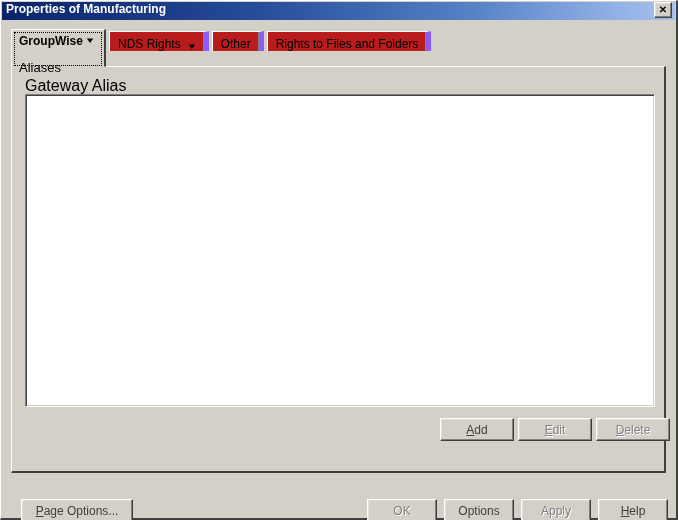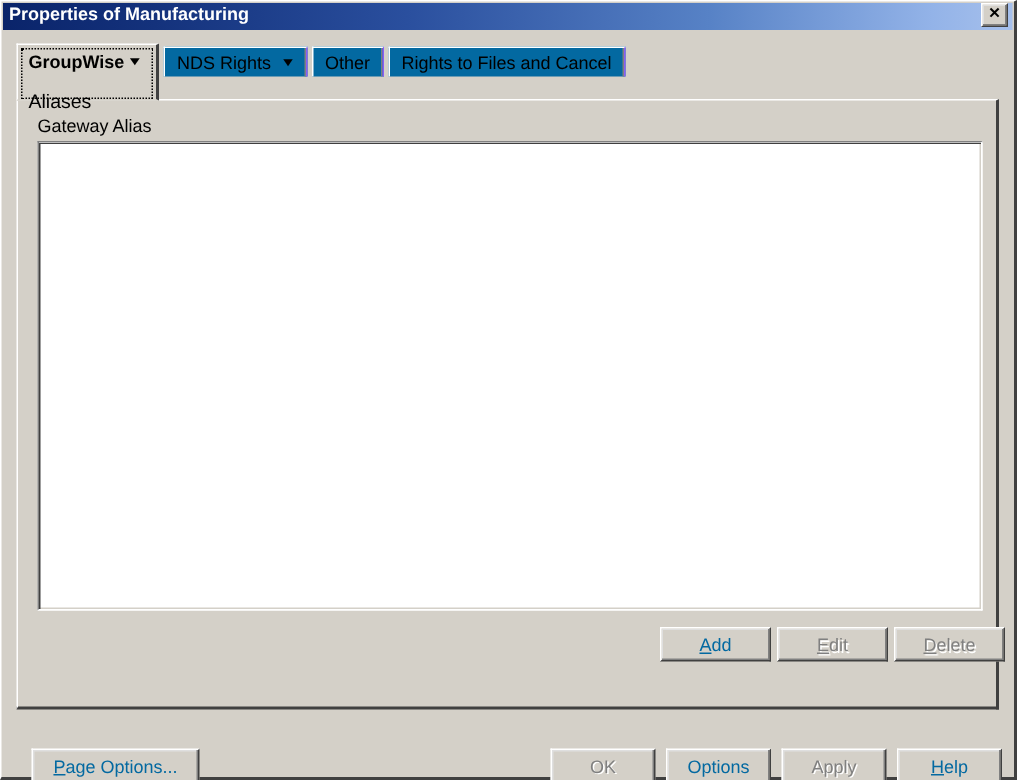--- a/index.html
+++ b/index.html
@@ -83,28 +83,28 @@
     width: 655px;
     height: 22px;
     display: flex;
     align-items: flex-start;
     z-index: 5;
   }
   .tab {
     position: relative;
     height: 20px;
     box-sizing: border-box;
-    background: #0369a1;
-    border-top: 1px solid #ffffff;
-    border-left: 1px solid #ffffff;
-    border-right: 1px solid #8b5cf6;
+    background: #b91c1c;
+    border-top: 1px solid #ffffff;
+    border-left: 1px solid #ffffff;
+    border-right: 5px solid #8b5cf6;
     border-bottom: none;
     box-shadow: inset -1px 0 0 #808080;
     display: flex;
-    align-items: center;
+    align-items: flex-end;
     padding: 0 8px;
     margin-right: 3px;
     font-size: 12px;
     color: #000000;
     white-space: nowrap;
     cursor: default;
   }
   .tab .caret {
     margin-left: 7px;
     font-size: 8px;
@@ -163,21 +163,21 @@
     background: #d4d0c8;
     border-top: 1px solid #ffffff;
     border-left: 1px solid #ffffff;
     border-right: 2px solid #404040;
     border-bottom: 2px solid #404040;
   }
 
   #group-label {
     position: absolute;
     left: 13px; top: 10px;
-    font-size: 12px;
+    font-size: 16px;
     color: #000000;
     white-space: nowrap;
   }
 
   #alias-listbox {
     position: absolute;
     left: 13px; top: 27px;
     width: 630px; height: 313px;
     box-sizing: border-box;
     background: #ffffff;
@@ -197,21 +197,21 @@
     border-top: 1px solid #ffffff;
     border-left: 1px solid #ffffff;
     border-right: 1px solid #404040;
     border-bottom: 1px solid #404040;
     box-shadow: inset -1px -1px 0 #808080, inset 1px 1px 0 #dfdfdf;
     display: flex;
     align-items: center;
     justify-content: center;
     font-family: "Liberation Sans", sans-serif;
     font-size: 12px;
-    color: #0369a1;
+    color: #404040;
     cursor: default;
     white-space: nowrap;
     position: absolute;
     height: 23px;
   }
   .btn.disabled {
     color: #808080;
     text-shadow: 1px 1px 0 #ffffff;
   }
   .btn u { text-decoration: underline; }
@@ -247,21 +247,21 @@
     <div id="tabstrip">
       <div style="width:98px;flex:0 0 auto;"></div>
       <div class="tab">
         <span>NDS Rights</span>
         <span class="caret">▼</span>
       </div>
       <div class="tab">
         <span>Other</span>
       </div>
       <div class="tab">
-        <span>Rights to Files and Cancel</span>
+        <span>Rights to Files and Folders</span>
       </div>
     </div>
 
     <div id="tab-groupwise">
       <div class="focus-rect"></div>
       <div id="tab-gw-line1">GroupWise</div>
       <div id="tab-gw-caret">▼</div>
       <div id="tab-gw-line2">Aliases</div>
     </div>
 

